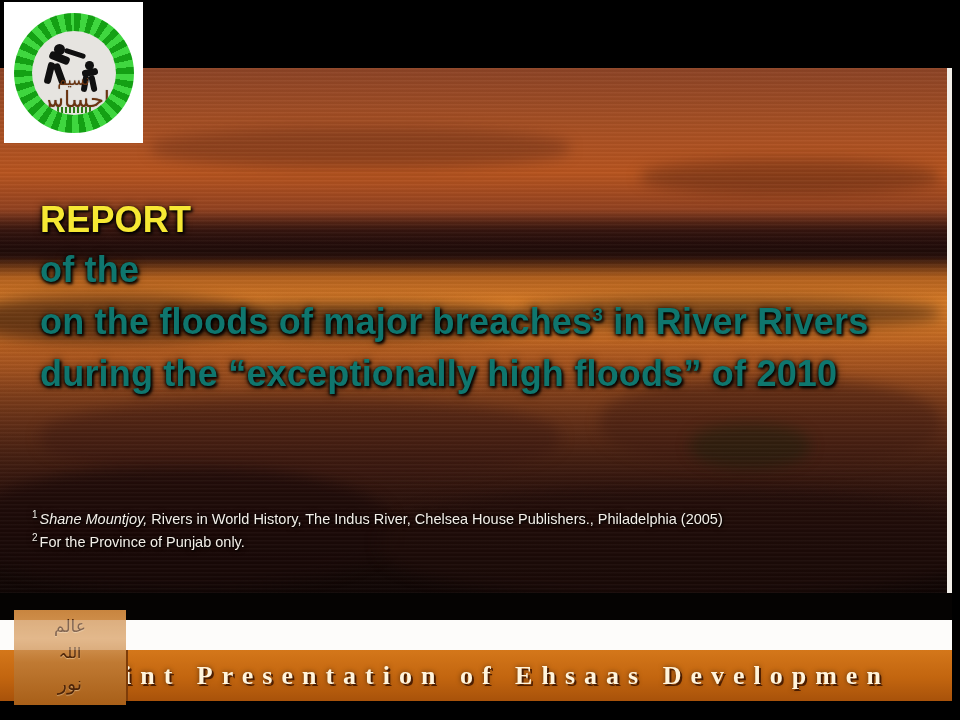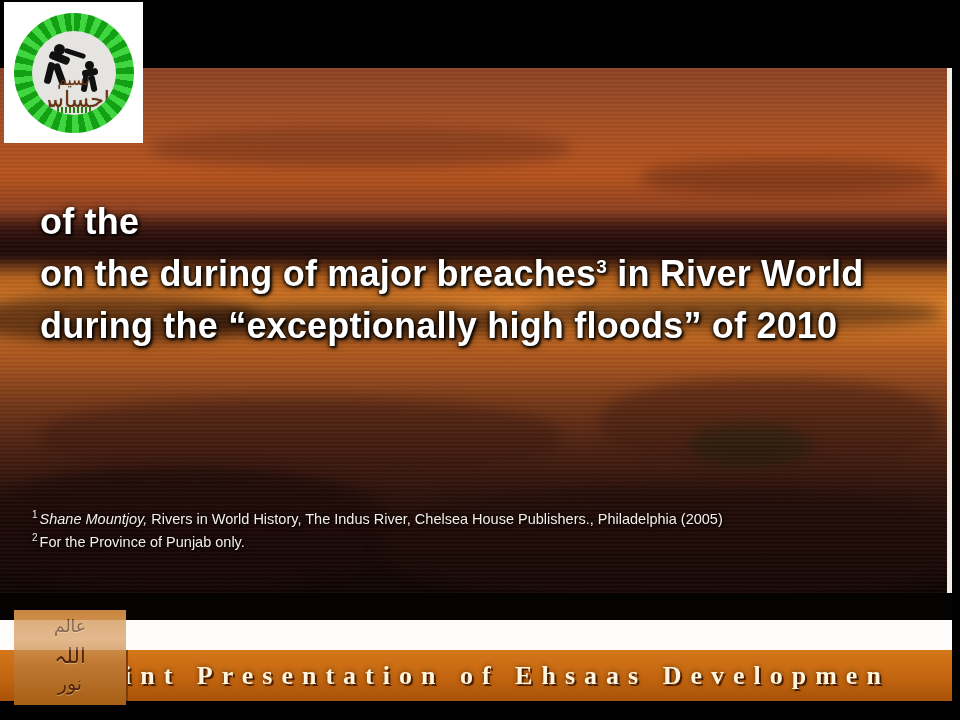--- a/index.html
+++ b/index.html
@@ -139,21 +139,21 @@
   .headline{
     position:absolute; left:40px; top:196px; width:900px;
     z-index:5;
     font-weight:bold;
     letter-spacing:.2px;
     text-shadow:
        2px 2px 3px rgba(0,0,0,.95),
       -1px 1px 3px rgba(0,0,0,.8),
        0 0 9px rgba(0,0,0,.65);
   }
-  .headline .ln{ color:#ffffff; font-size:36px; line-height:52px; white-space:nowrap; }
+  .headline .ln{ color:#0f766e; font-size:36px; line-height:52px; white-space:nowrap; }
   .headline .ln.report{ color:#f6e833; font-size:36px; line-height:48px; }
   .headline sup{ font-size:19px; vertical-align:super; line-height:0; }
 
   
   .footnotes{
     position:absolute; left:32px; top:508px; width:930px;
     z-index:5; color:#f3efe8;
     font-size:14.5px; line-height:23px;
     text-shadow:1px 1px 2px rgba(0,0,0,.95), 0 0 6px rgba(0,0,0,.8);
   }
@@ -190,21 +190,21 @@
     z-index:8; overflow:hidden;
   }
   .calligraphy .cal-line{
     position:absolute; left:0; right:0;
     text-align:center; direction:rtl;
     color:#4d2408;
     font-family:"DejaVu Sans", sans-serif;
     text-shadow:0 1px 1px rgba(255,235,200,.45);
   }
   .calligraphy .c1{ top:6px;  font-size:17px; }
-  .calligraphy .c2{ top:34px; font-size:21px; }
+  .calligraphy .c2{ top:34px; font-size:15px; }
   .calligraphy .c3{ top:62px; font-size:19px; }
   .cal-white{
     position:absolute; left:0; right:0; top:10px; height:30px;
     background:rgba(255,255,255,.30);
     pointer-events:none;
   }
   .cal-divider{
     position:absolute; left:126px; top:650px; width:2px; height:51px;
     background:#7e3c08; z-index:9;
   }
@@ -255,22 +255,23 @@
         <div class="logo-urdu">
           <span>نسیم</span>
           <span class="l2">احساس</span>
         </div>
         <div class="logo-tick"></div>
       </div>
     </div>
   </div>
 
   <div class="headline">
+    <div class="ln report">REPORT</div>
     <div class="ln">of the</div>
-    <div class="ln"><span>on the during of major breaches</span><sup>3</sup><span> in River World</span></div>
+    <div class="ln"><span>on the floods of major breaches</span><sup>3</sup><span> in River Rivers</span></div>
     <div class="ln">during the “exceptionally high floods” of 2010</div>
   </div>
 
   <div class="footnotes">
     <div class="fn"><sup>1</sup><span class="ital">Shane Mountjoy,</span><span>  Rivers in World History, The Indus River, Chelsea House Publishers., Philadelphia (2005)</span></div>
     <div class="fn"><sup>2</sup><span>For the Province of Punjab only.</span></div>
   </div>
 
   <div class="white-strip"></div>
   <div class="marquee-bar">

